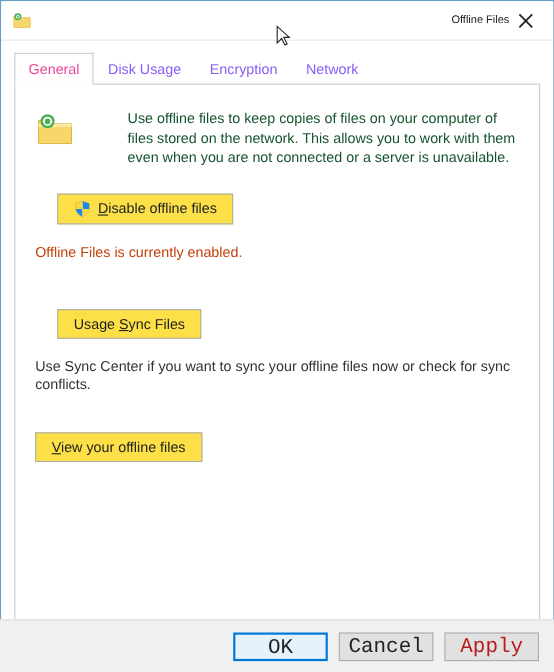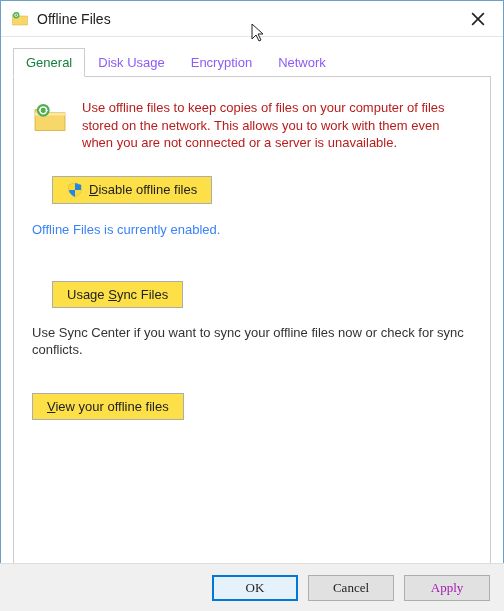--- a/index.html
+++ b/index.html
@@ -21,22 +21,23 @@
     padding: 0 10px;
     border-bottom: 1px solid #e5e5e5;
   }
   .titlebar .title-icon {
     width: 18px; height: 18px;
     margin-right: 8px;
     position: relative;
   }
   .titlebar .title {
     flex: 1;
-    font-size: 14px;
-    color: #222;
+    font-size: 10px;
+    color: #222;
+    text-align: right;
   }
   .titlebar .close {
     width: 30px; height: 30px;
     display: flex; align-items: center; justify-content: center;
     font-size: 18px;
     color: #222;
     background: transparent;
     border: none;
     cursor: pointer;
   }
@@ -58,61 +59,62 @@
     cursor: pointer;
     border: 1px solid transparent;
     border-bottom: none;
     position: relative;
     top: 1px;
   }
   .tab.active {
     border: 1px solid #ccc;
     border-bottom: 1px solid #fff;
     background: #fff;
-    color: #15803d;
+    color: #ec4899;
   }
   .tab-panel {
     margin: 0 12px 12px 12px;
     border: 1px solid #ccc;
     padding: 22px 18px 18px 18px;
     height: 496px;
   }
   .intro-row {
     display: flex;
     gap: 14px;
   }
   .folder-icon {
     width: 36px; height: 36px;
     flex-shrink: 0;
   }
   .intro-text {
-    color: #b91c1c;
+    color: #14532d;
     line-height: 1.35;
     font-size: 13px;
+    margin-left: 34px;
   }
   .winbtn {
     display: inline-flex;
     align-items: center;
     justify-content: center;
     gap: 6px;
     background: #fde047;
     border: 1px solid #adadad;
     padding: 5px 14px;
     font-size: 13px;
     color: #222;
     cursor: pointer;
     font-family: inherit;
   }
   .winbtn .shield {
     width: 16px; height: 16px;
   }
   .winbtn .ul { text-decoration: underline; }
   .status-line {
     margin-top: 18px;
-    color: #3b82f6;
+    color: #c2410c;
     font-size: 13px;
   }
   .section-gap { margin-top: 44px; }
   .help-text {
     margin-top: 16px;
     color: #333;
     line-height: 1.35;
     font-size: 13px;
   }
   .footer {
@@ -125,31 +127,31 @@
     justify-content: flex-end;
     align-items: center;
     gap: 10px;
     padding: 0 14px;
   }
   .footer .fbtn {
     width: 86px;
     height: 26px;
     background: #e1e1e1;
     border: 1px solid #adadad;
-    font-size: 13px;
-    font-family: Liberation Serif, serif;
+    font-size: 19px;
+    font-family: Liberation Mono, monospace;
     color: #222;
     cursor: pointer;
   }
   .footer .fbtn.primary {
     border: 2px solid #0078d7;
     background: #e5f1fb;
   }
   .footer .fbtn.disabled {
-    color: #a21caf;
+    color: #b91c1c;
     cursor: default;
   }
   .btn-block { margin-top: 24px; margin-left: 20px; }
 </style>
 </head>
 <body>
 
 <div class="titlebar">
   <span class="title-icon">
     <svg viewBox="0 0 24 24" width="18" height="18">

